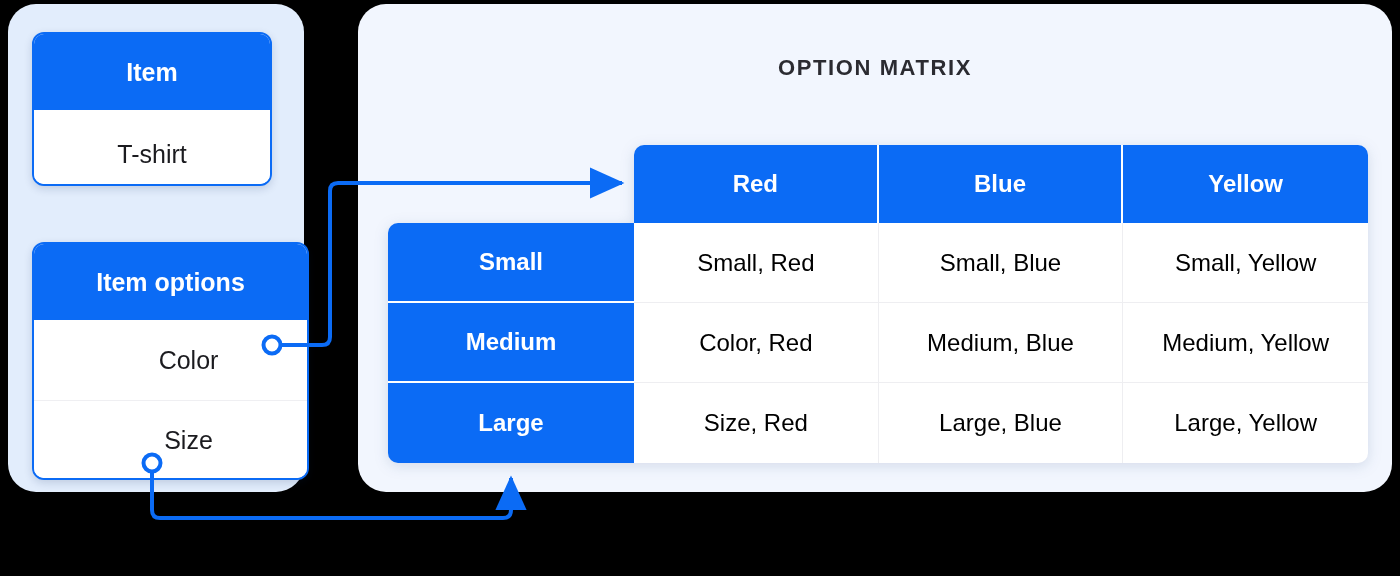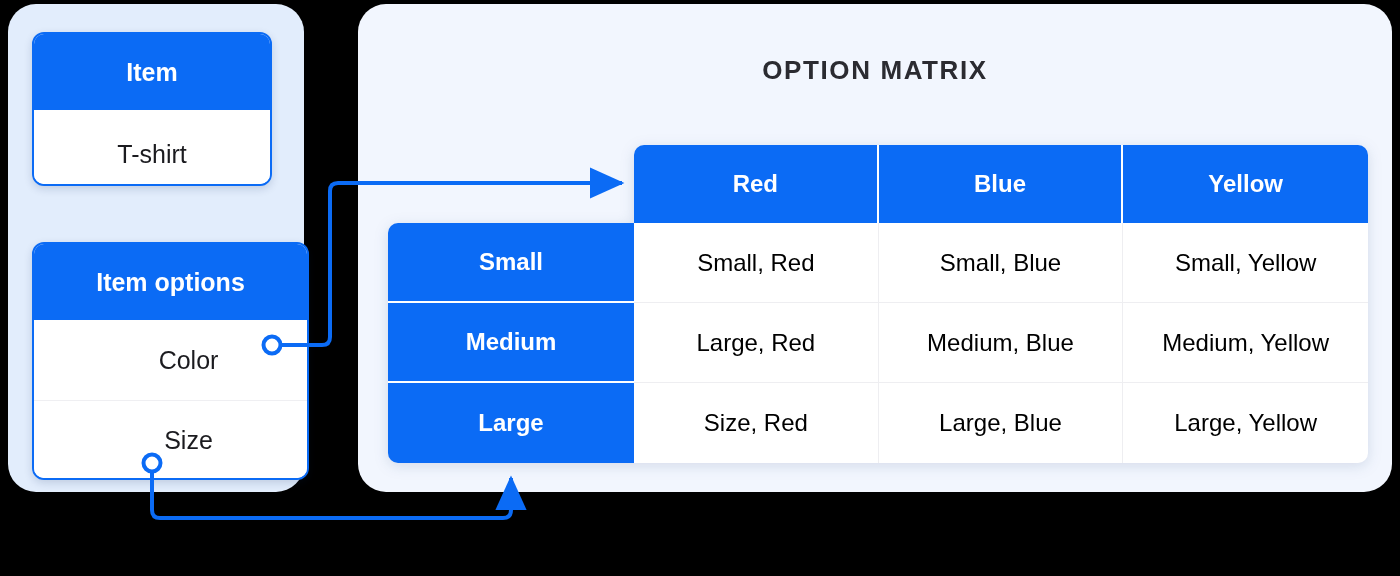--- a/index.html
+++ b/index.html
@@ -76,21 +76,21 @@
   #card-options     { left: 32px; top: 242px; width: 277px; height: 238px; }
   #card-options .card-header { height: 76px; }
   #card-options .card-row    { height: 80px; padding-left: 36px; }
 
   
   .matrix-title {
     position: absolute;
     left: 358px; top: 55px;
     width: 1034px;
     text-align: center;
-    font-size: 26px;
+    font-size: 22px;
     font-weight: bold;
     letter-spacing: 1.6px;
     color: #2B2B31;
   }
 
   
   .matrix {
     position: absolute;
     left: 388px; top: 145px;
     width: 980px; height: 287px;
@@ -194,21 +194,21 @@
     </thead>
     <tbody>
       <tr>
         <td class="rowlabel">Small</td>
         <td class="cell">Small, Red</td>
         <td class="cell">Small, Blue</td>
         <td class="cell">Small, Yellow</td>
       </tr>
       <tr>
         <td class="rowlabel">Medium</td>
-        <td class="cell">Large, Red</td>
+        <td class="cell">Color, Red</td>
         <td class="cell">Medium, Blue</td>
         <td class="cell">Medium, Yellow</td>
       </tr>
       <tr>
         <td class="rowlabel">Large</td>
         <td class="cell">Size, Red</td>
         <td class="cell">Large, Blue</td>
         <td class="cell">Large, Yellow</td>
       </tr>
     </tbody>

